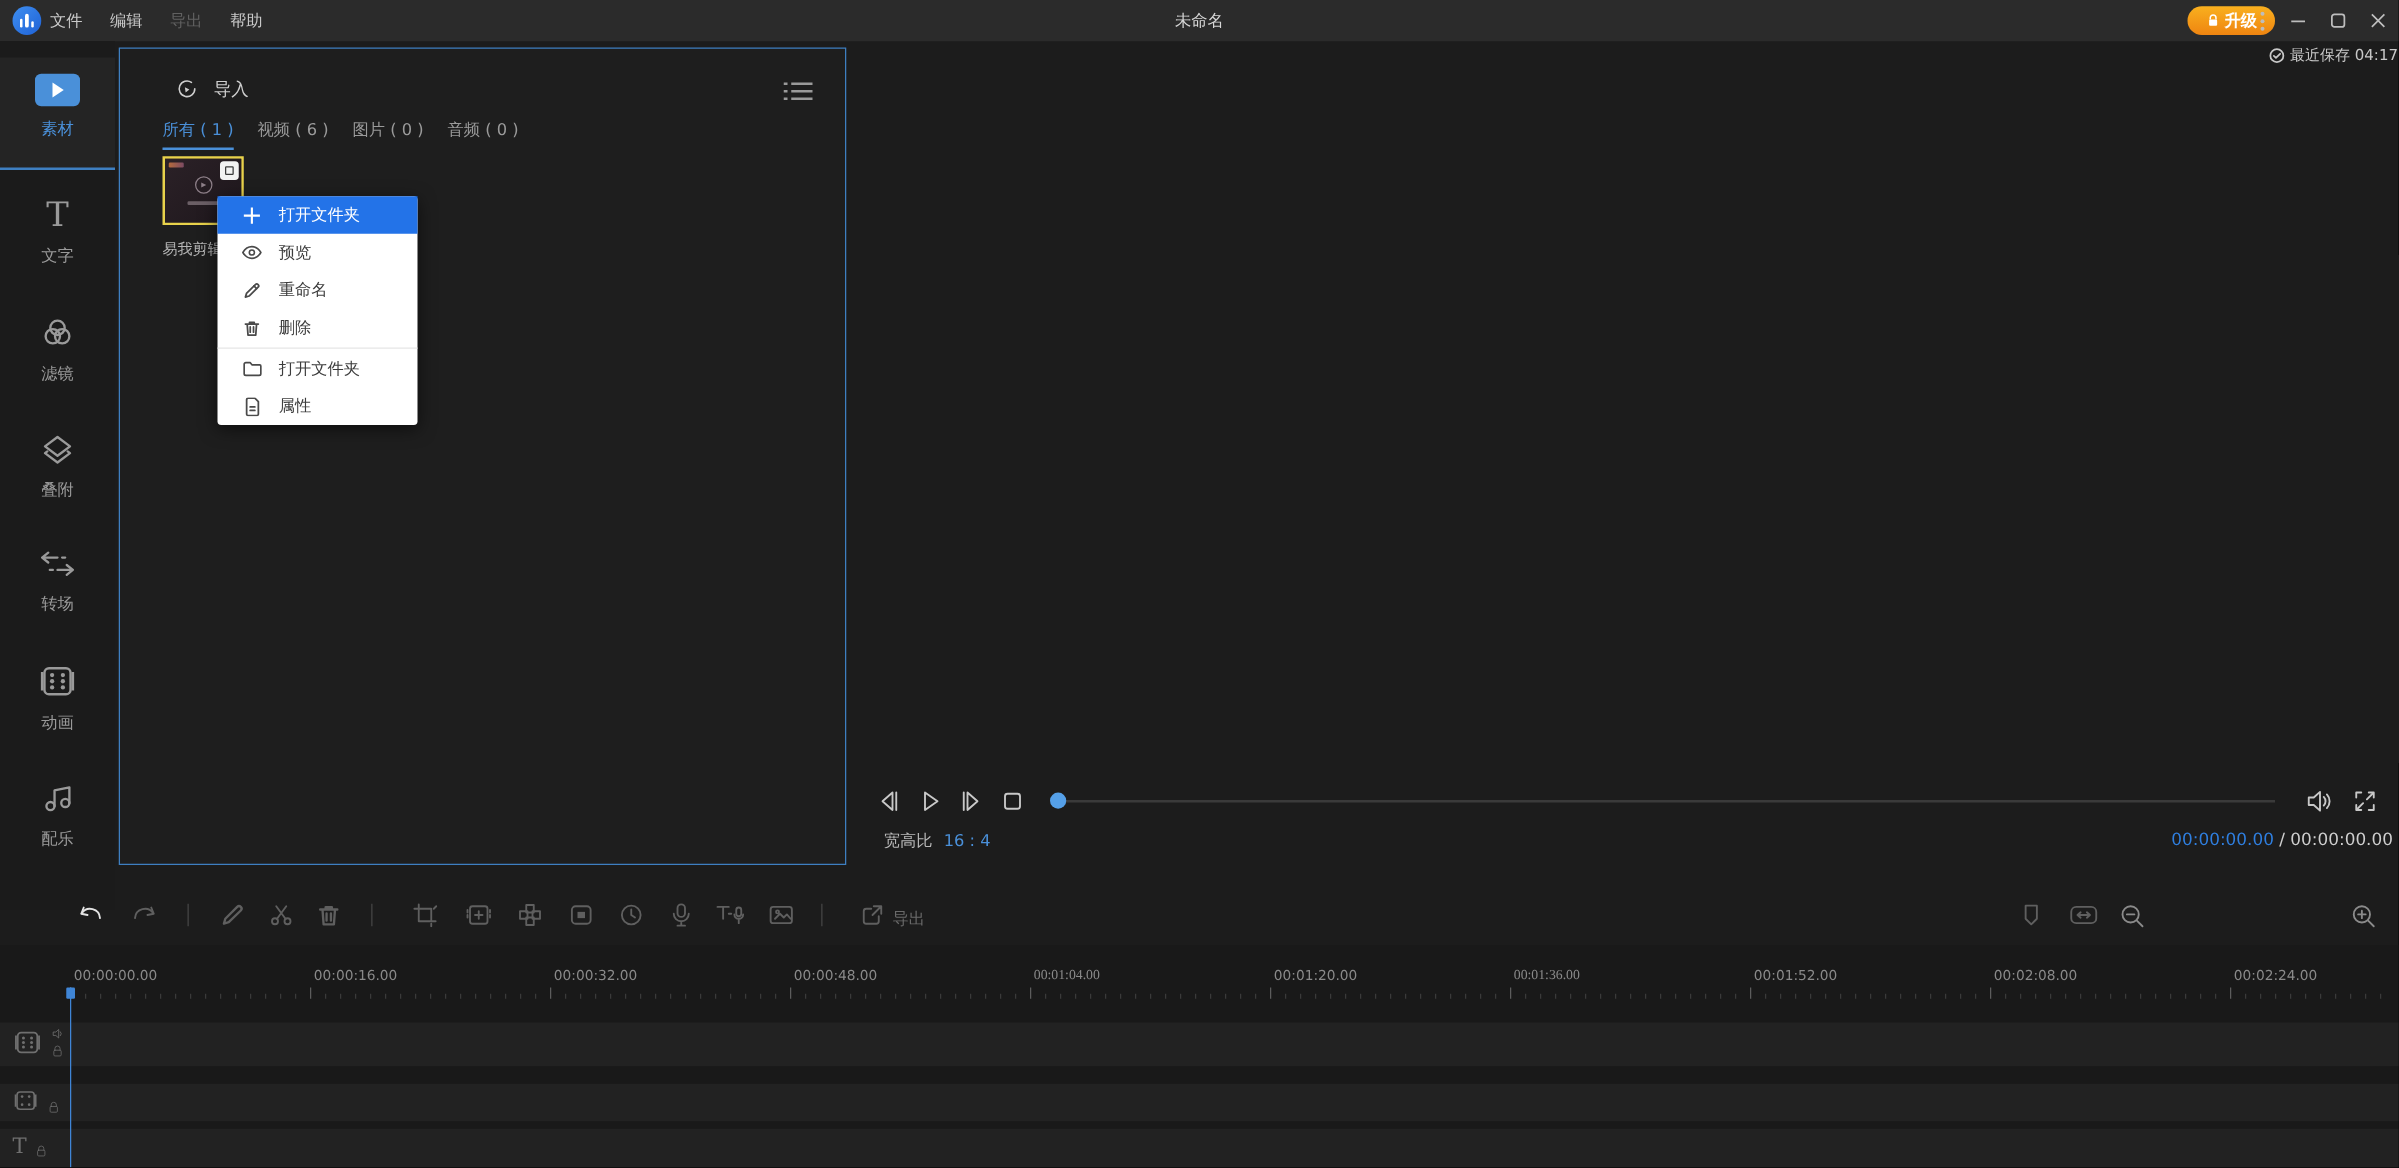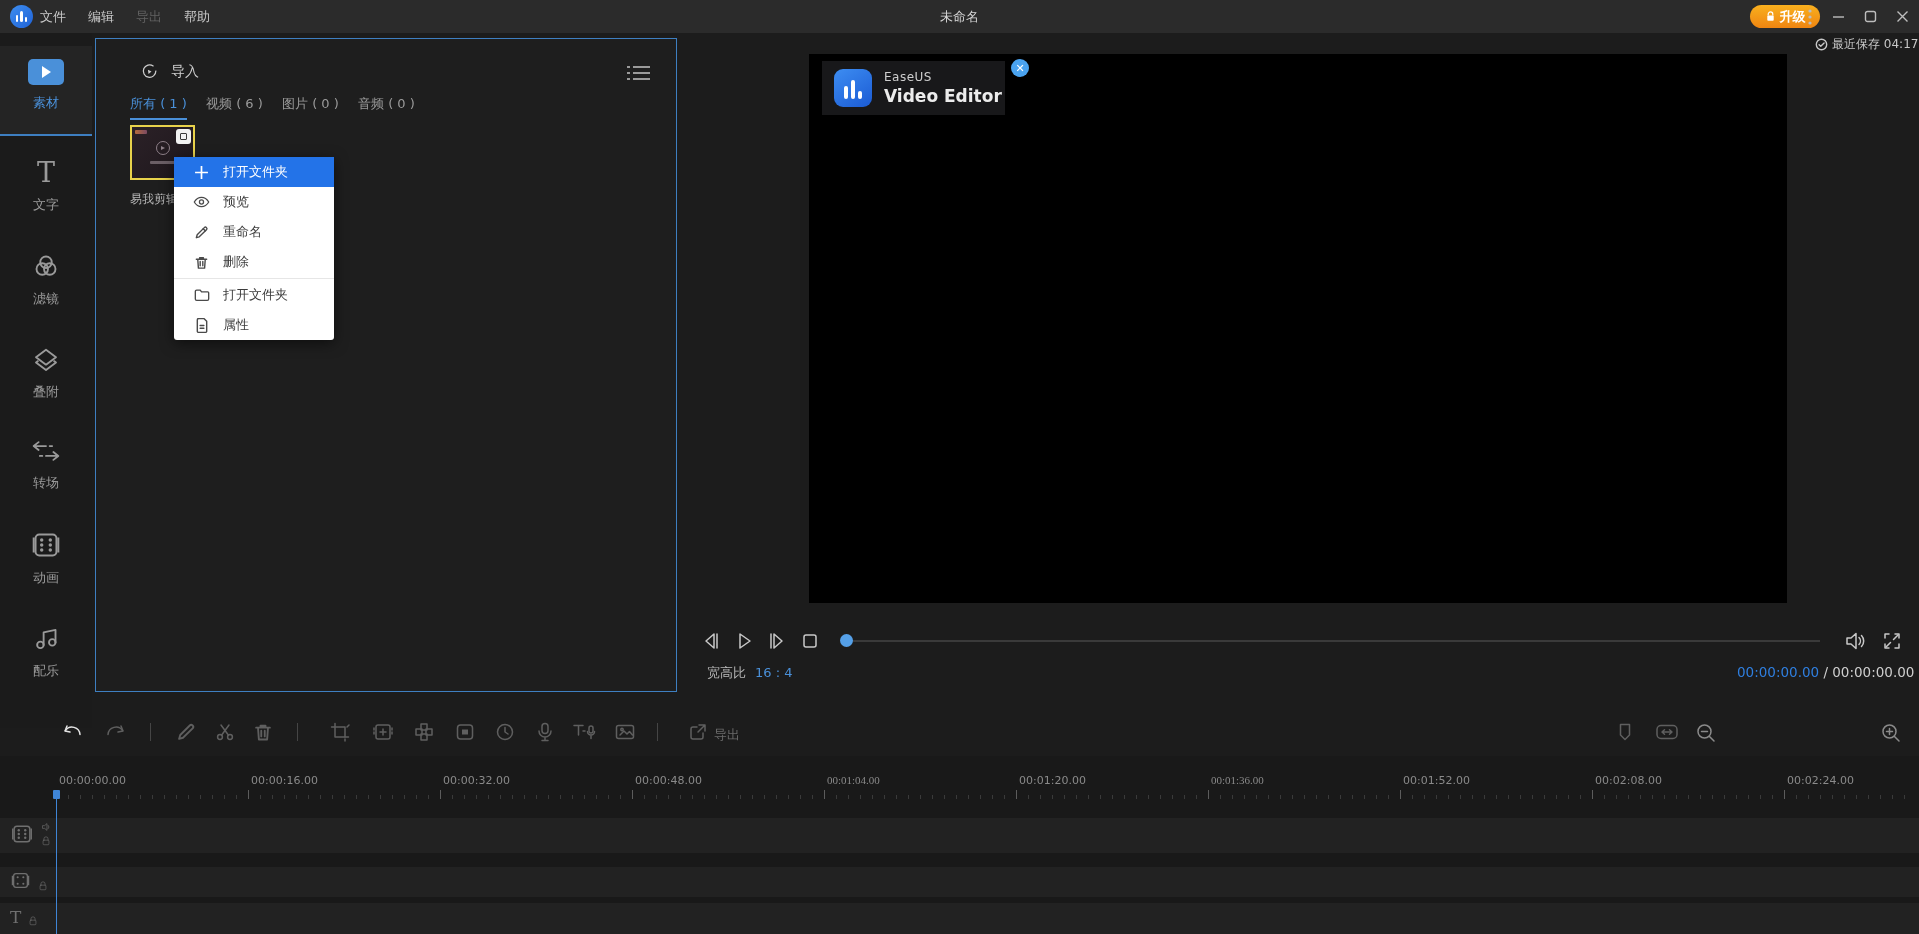--- a/index.html
+++ b/index.html
@@ -325,34 +325,20 @@
   </div>
 
   <div class="last-saved">
     <svg width="13" height="13" viewBox="0 0 14 14" class="ico-stroke" style="color:#c8c8c8">
         <circle cx="7" cy="7" r="5.6"></circle>
         <path d="M4.4 7.2 l1.8 1.8 L9.8 5.4"></path>
       </svg>
     <span>最近保存 04:17</span>
   </div>
 
-  <div class="video-stage">
-    <div class="watermark">
-      <div class="wm-logo">
-        <i style="height:13px"></i>
-          <i style="height:19px"></i>
-          <i style="height:8px"></i>
-      </div>
-      <div>
-        <div class="wm-brand-top">EaseUS</div>
-        <div class="wm-brand-bottom">Video Editor</div>
-      </div>
-      <div class="wm-close">✕</div>
-    </div>
-  </div>
 
   <div class="pctl" style="left:700px">
     <svg width="22" height="22" viewBox="0 0 22 22" class="ico-stroke" style="color:#c8c8c8">
         <path d="M14 4 L6 11 L14 18 Z"></path>
         <path d="M17 4 v14"></path>
       </svg>
   </div>
   <div class="pctl" style="left:733px">
     <svg width="22" height="22" viewBox="0 0 22 22" class="ico-stroke" style="color:#c8c8c8">
         <path d="M7 4 L17 11 L7 18 Z"></path>

